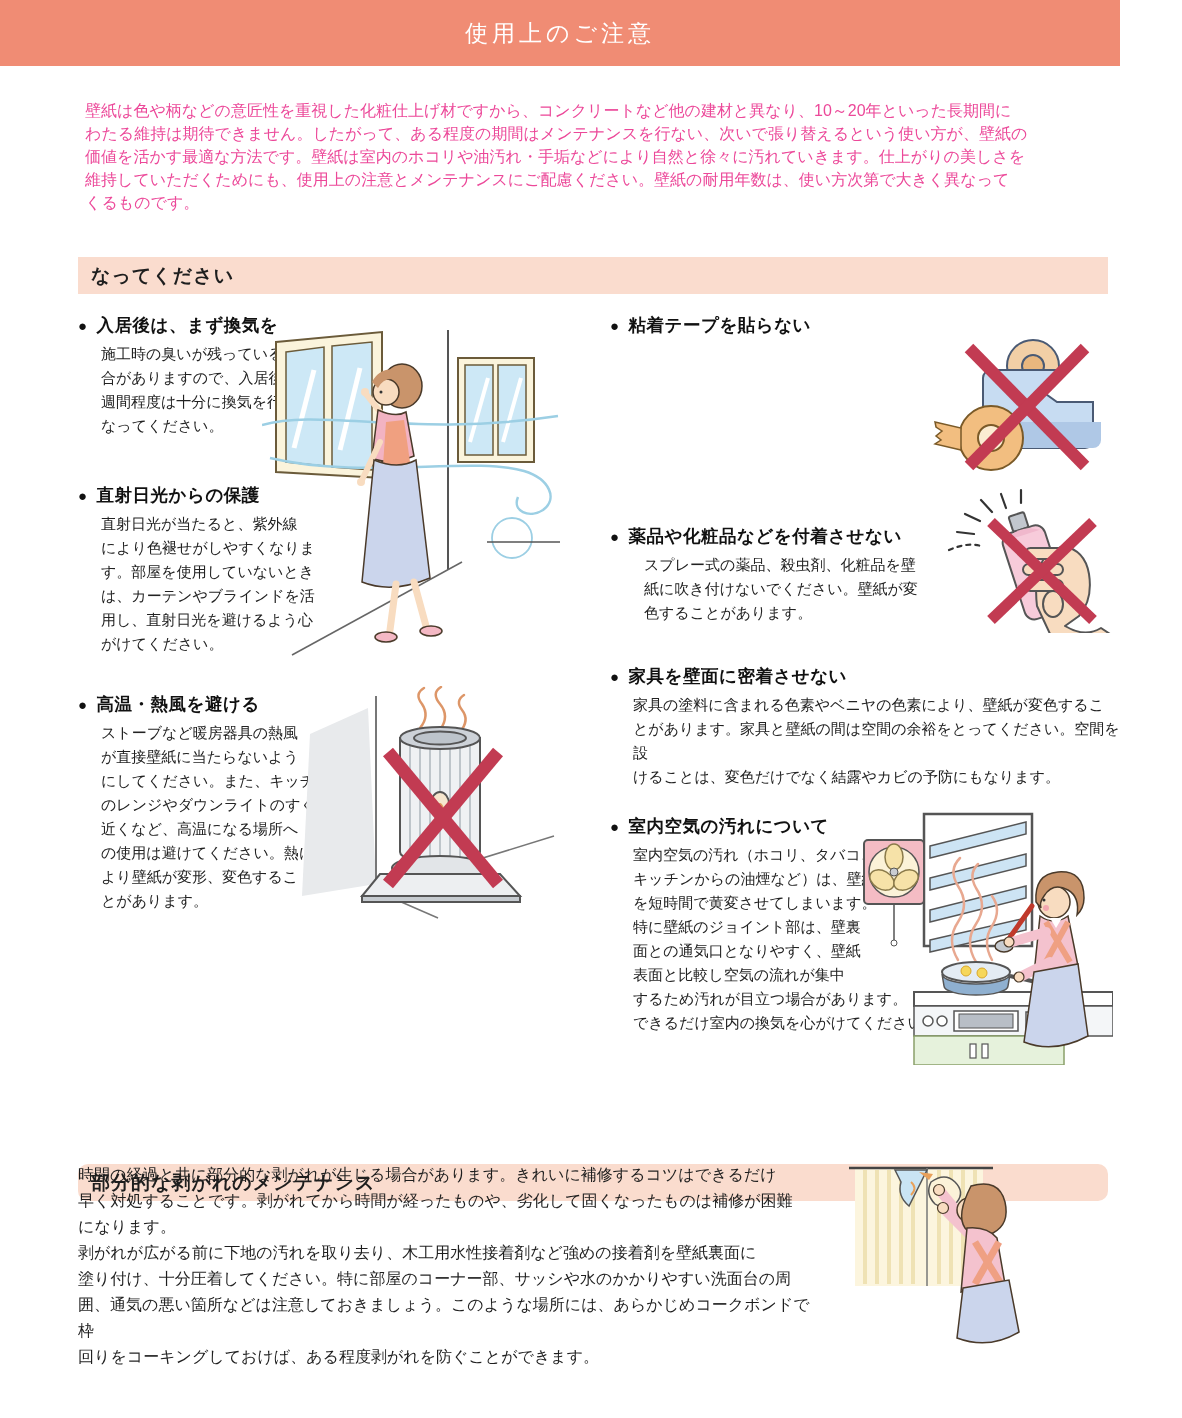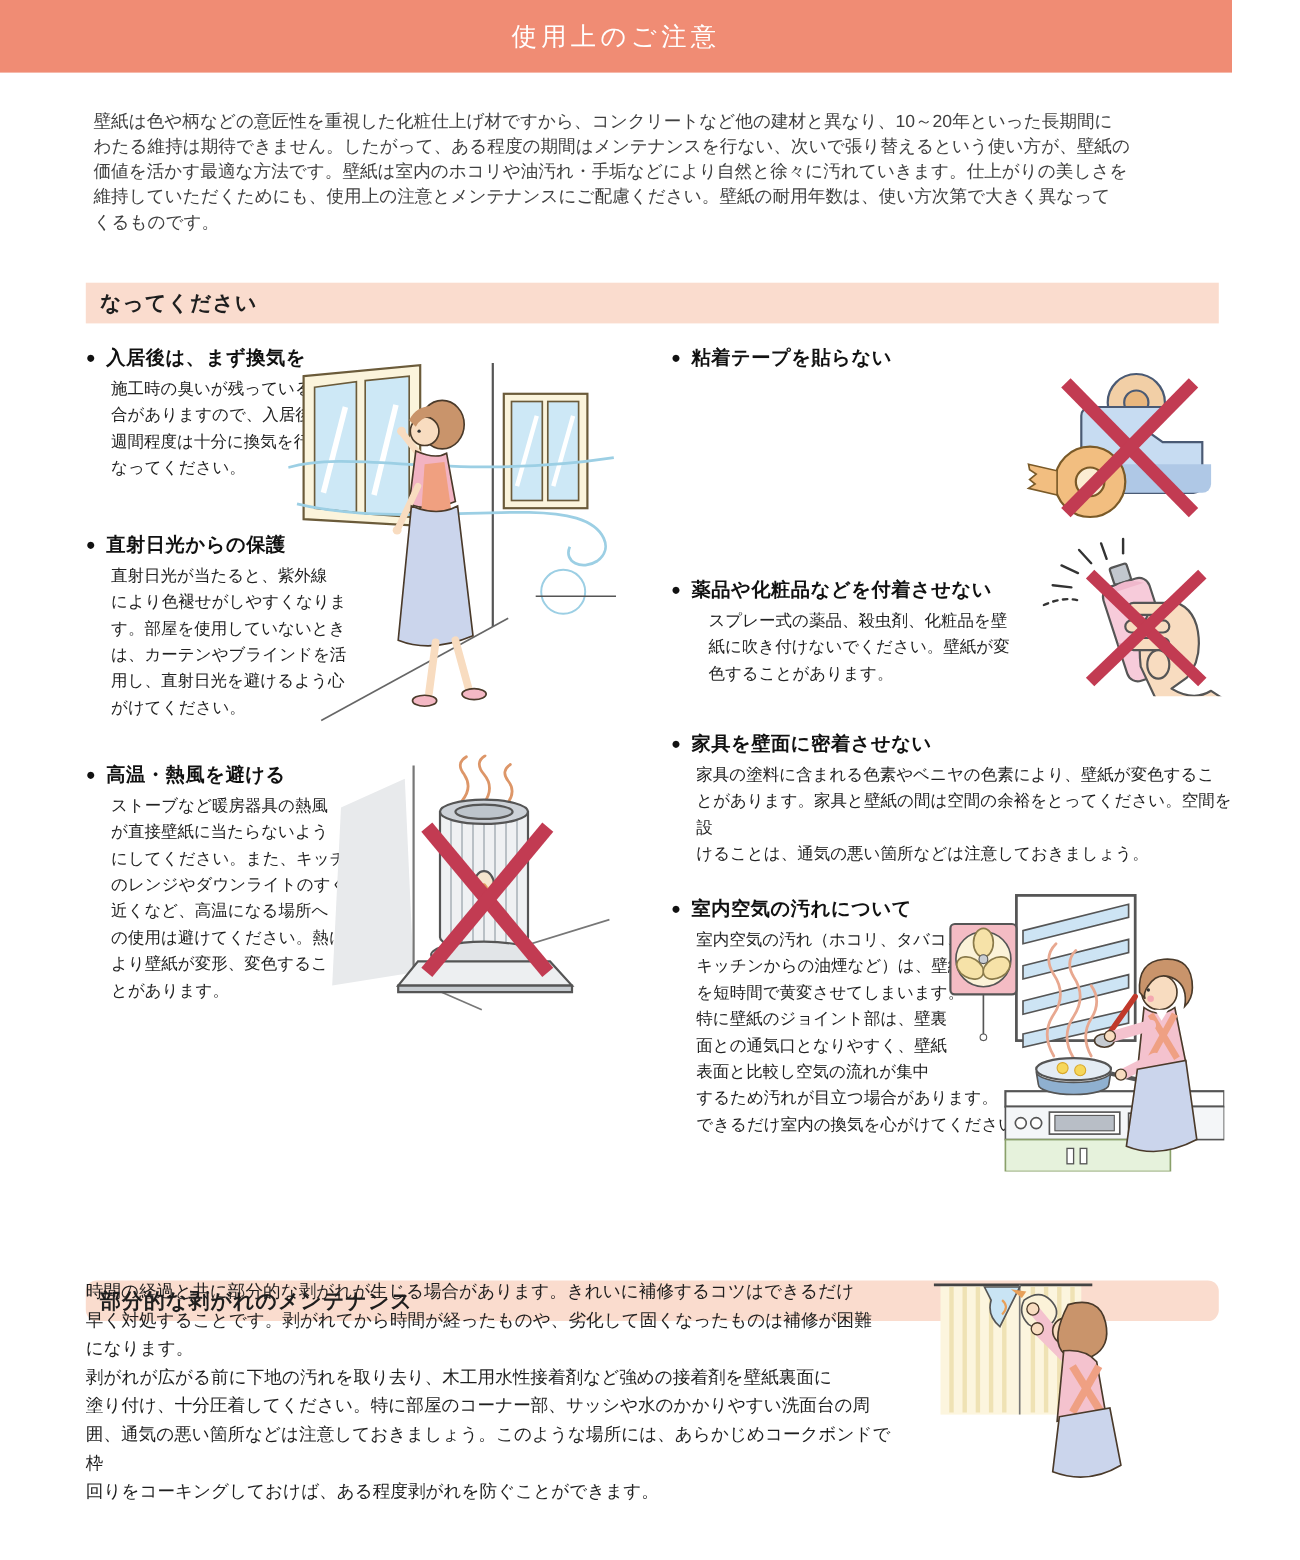--- a/index.html
+++ b/index.html
@@ -4,21 +4,21 @@
 <style>
   * { margin:0; padding:0; box-sizing:border-box; }
   html,body { background:#ffffff; }
   body { font-family:"Liberation Sans","DejaVu Sans",sans-serif; color:#2b2b2b; }
   .page { position:relative; width:1182px; height:1418px; background:#fff; overflow:hidden; }
   .abs { position:absolute; }
   .header-bar { left:0; top:0; width:1120px; height:66px; background:#F08C74;
                 display:flex; align-items:center; justify-content:center; }
   .page-title { color:#ffffff; font-size:23px; font-weight:500; letter-spacing:4px; }
   .intro { left:85px; top:99px; width:1032px; font-size:16px; line-height:23px;
-           white-space:pre-line; color:#404040; }
+           white-space:pre-line; color:#ec4899; }
   .secbar { left:78px; width:1030px; height:37px; background:#FADCCE; display:flex;
             align-items:center; padding-left:13px; font-size:19px; font-weight:bold;
             letter-spacing:1px; color:#1e1e1e; }
   .ihead { display:flex; align-items:center; gap:9px; font-size:17.5px; font-weight:bold;
            letter-spacing:0.5px; color:#111; white-space:nowrap; }
   .bullet { font-size:15px; line-height:1; color:#111; }
   .ibody { font-size:15px; line-height:24px; white-space:pre-line; color:#222; }
   .para  { font-size:16px; line-height:26px; white-space:pre-line; color:#1e1e1e; }
   svg { display:block; }
 </style>
@@ -208,21 +208,21 @@
       <line x1="150" y1="34" x2="48" y2="132"></line>
     </g>
   </svg>
 
   <div class="abs ihead" style="left:610px; top:664px;">
     <span class="bullet">●</span>
     <span>家具を壁面に密着させない</span>
   </div>
   <div class="abs ibody" style="left:633px; top:693px; width:500px;">家具の塗料に含まれる色素やベニヤの色素により、壁紙が変色するこ
 とがあります。家具と壁紙の間は空間の余裕をとってください。空間を設
-けることは、通気の悪い箇所などは注意しておきましょう。</div>
+けることは、変色だけでなく結露やカビの予防にもなります。</div>
 
   <div class="abs ihead" style="left:610px; top:814px;">
     <span class="bullet">●</span>
     <span>室内空気の汚れについて</span>
   </div>
   <div class="abs ibody" style="left:633px; top:843px; width:345px;">室内空気の汚れ（ホコリ、タバコ、
 キッチンからの油煙など）は、壁紙
 を短時間で黄変させてしまいます。
 特に壁紙のジョイント部は、壁裏
 面との通気口となりやすく、壁紙

